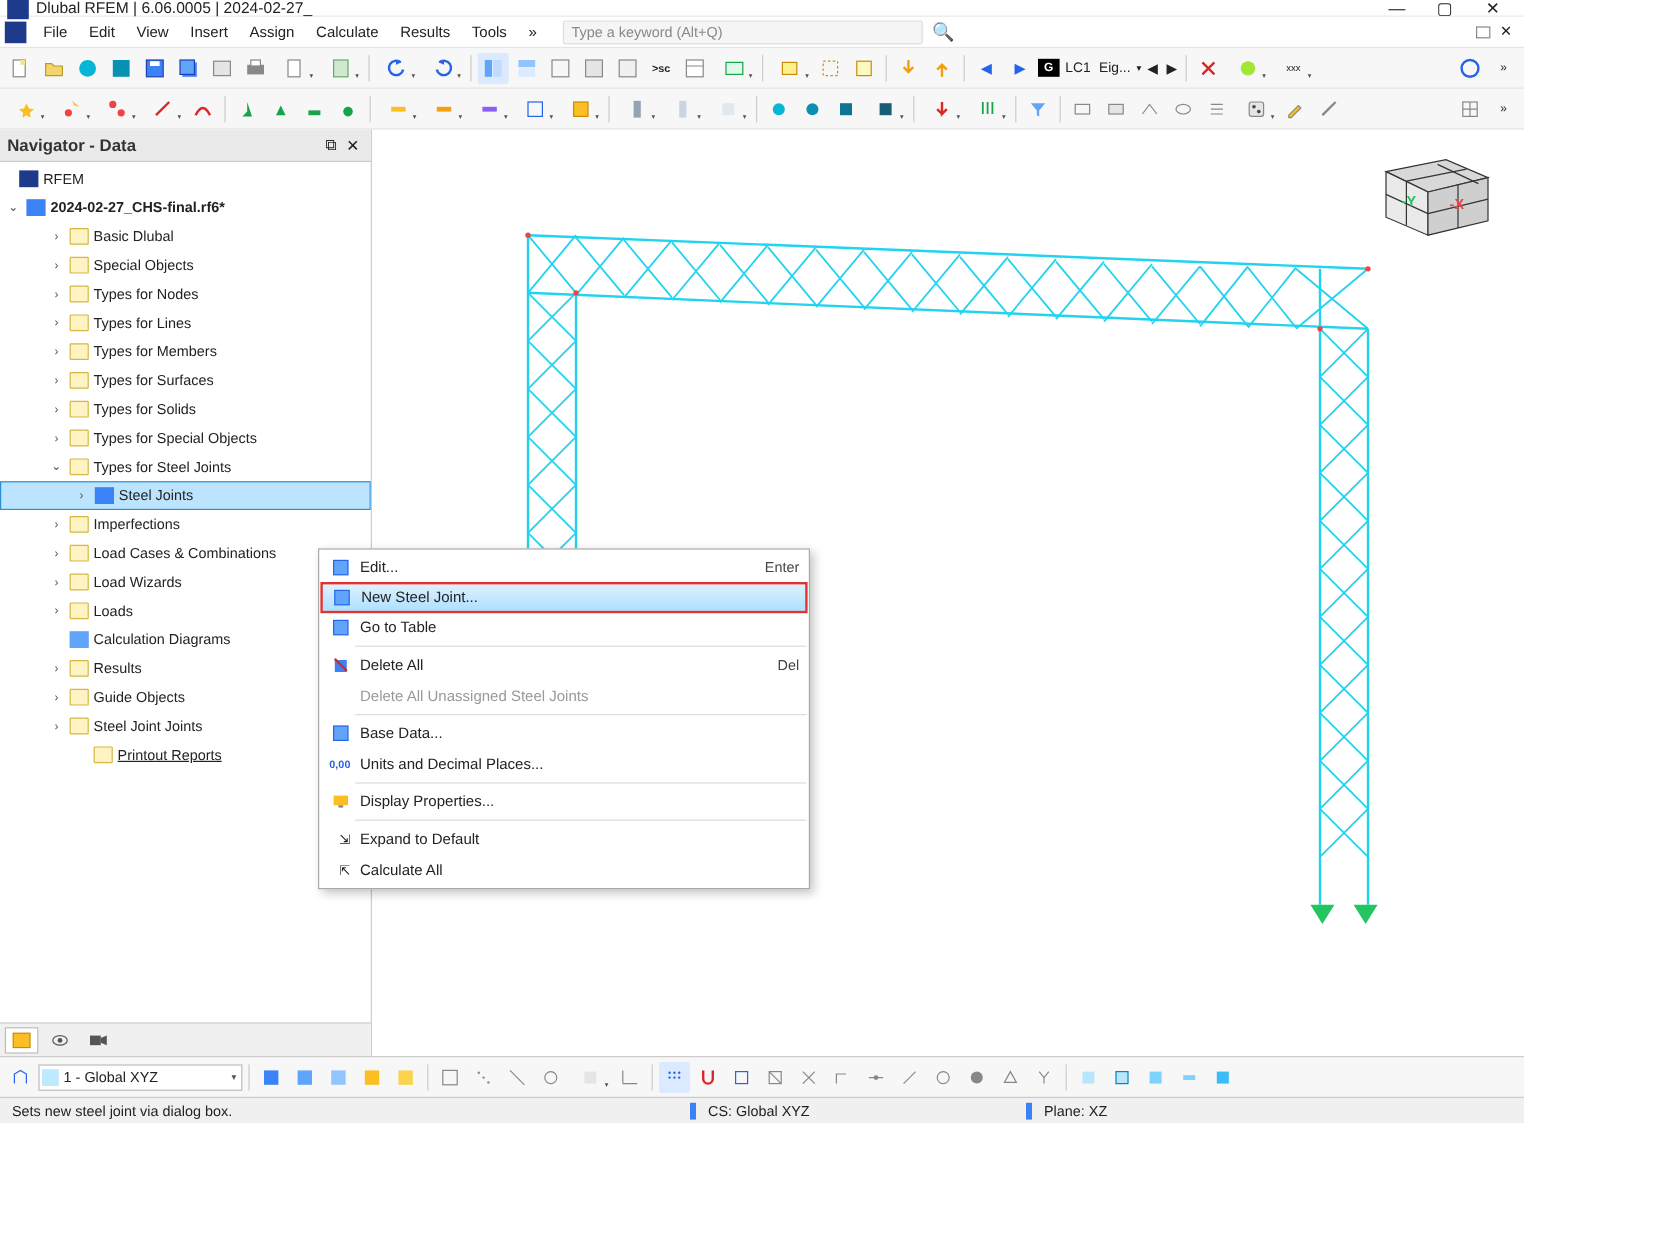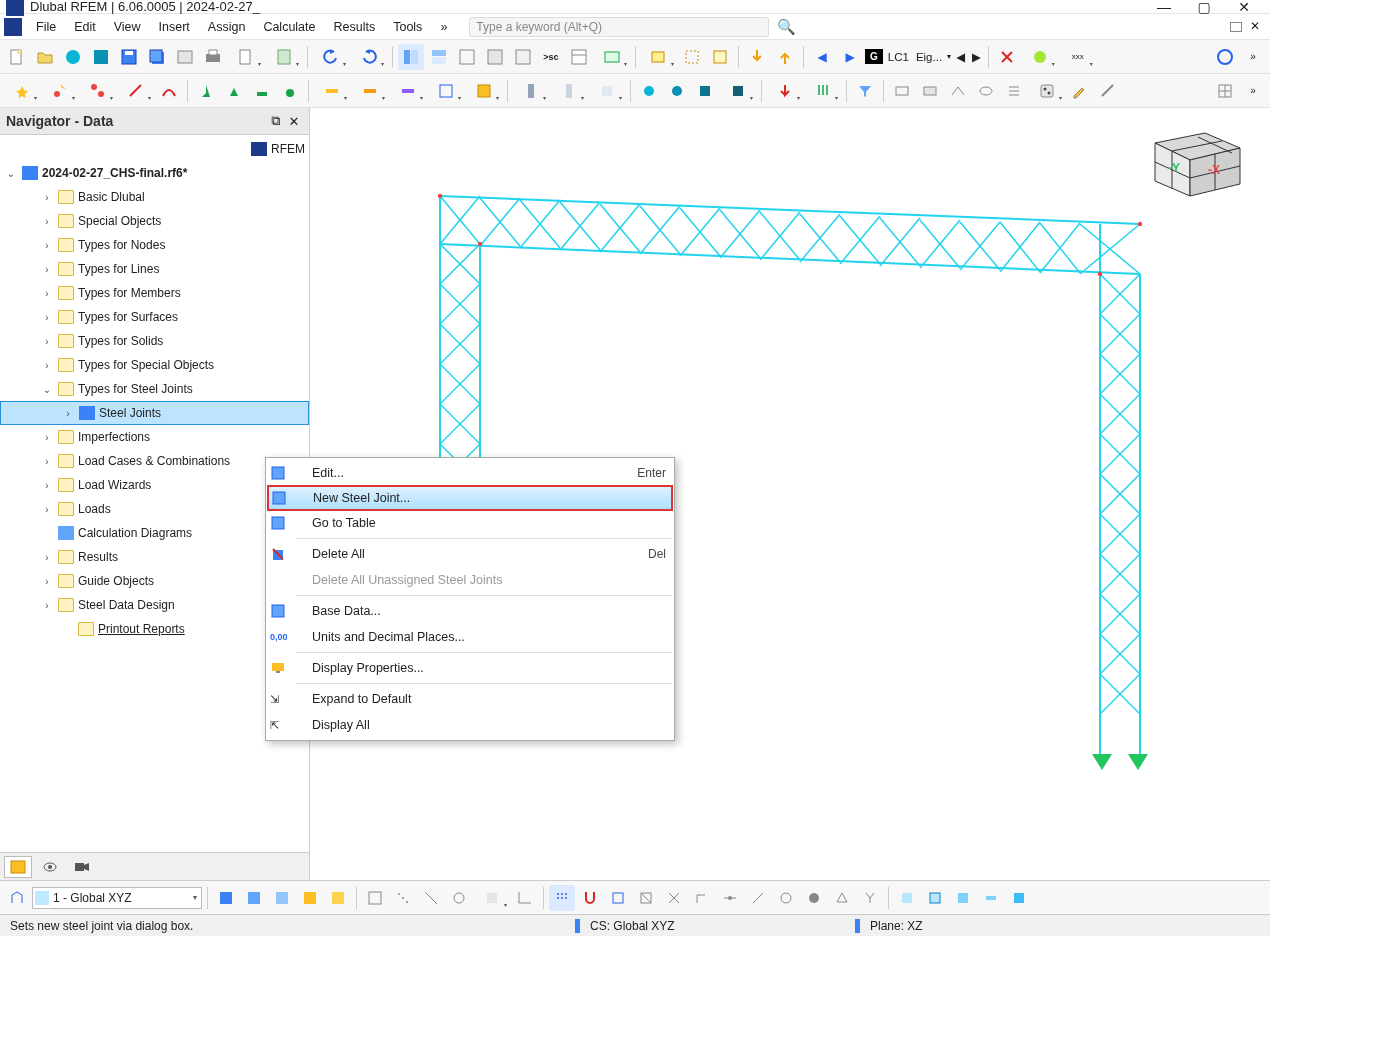--- a/index.html
+++ b/index.html
@@ -53,21 +53,21 @@
   .nav-tab { width: 28px; height: 22px; display: flex; align-items: center; justify-content: center; }
 
   
   .viewport { flex: 1; background: #fff; position: relative; }
   .orient-cube { position: absolute; top: 10px; right: 20px; width: 110px; height: 85px; }
   .model-svg { position: absolute; left: 50px; top: 6px; }
 
   
   .ctxmenu { position: absolute; left: 265px; top: 457px; width: 410px; background: #fff; border: 1px solid #aaa; box-shadow: 3px 3px 8px rgba(0,0,0,.25); z-index: 50; padding: 2px; }
   .ctx-row { display: flex; align-items: center; height: 26px; padding: 0 6px 0 2px; font-size: 12.5px; }
-  .ctx-row .cicon { width: 22px; height: 20px; margin-right: 20px; display: flex; align-items: center; justify-content: flex-start; }
+  .ctx-row .cicon { width: 22px; height: 20px; margin-right: 8px; display: flex; align-items: center; justify-content: flex-end; }
   .ctx-row .clabel { flex: 1; }
   .ctx-row .chint { color: #444; font-size: 12px; }
   .ctx-row.disabled { color: #999; }
   .ctx-row.highlight { background: linear-gradient(#dff1ff,#aee0ff); border: 2px solid #d33; margin: -1px; }
   .ctx-sep { height: 1px; background: #ddd; margin: 2px 0 2px 28px; }
 
   
   .bottombar { display: flex; align-items: center; height: 34px; padding: 0 4px; background: #f7f7f7; border-top: 1px solid #ccc; gap: 2px; overflow: hidden; }
   .cs-select { display: flex; align-items: center; gap: 4px; border: 1px solid #bbb; background: #fff; height: 22px; padding: 0 4px 0 2px; width: 170px; }
   .cs-select .swatch { width: 14px; height: 14px; background: #bfe9ff; }
@@ -464,21 +464,21 @@
 
 <div class="main">
 
   <div class="navigator">
     <div class="nav-header">
       <span class="nav-title">Navigator - Data</span>
       <span class="hbtn">⧉</span>
       <span class="hbtn">✕</span>
     </div>
     <div class="nav-tree" id="nav-tree">
-      <div class="tree-row" style="padding-left:0;justify-content:flex-end;">
+      <div class="tree-row" style="padding-left:12px;">
         <span class="node-icon appico"></span>
         <span class="label">RFEM</span>
       </div>
       <div class="tree-row bold" style="padding-left:4px;">
         <span class="expander">⌄</span>
         <span class="node-icon fileico"></span>
         <span class="label">2024-02-27_CHS-final.rf6*</span>
       </div>
 
       <div id="tree-items">
@@ -563,21 +563,21 @@
             <span class="label">Results</span>
           </div>
           <div class="tree-row" style="padding-left: 40px;">
             <span class="expander">›</span>
             <span class="node-icon folder"></span>
             <span class="label">Guide Objects</span>
           </div>
           <div class="tree-row" style="padding-left: 40px;">
             <span class="expander">›</span>
             <span class="node-icon folder"></span>
-            <span class="label">Steel Data Design</span>
+            <span class="label">Steel Joint Joints</span>
           </div>
           <div class="tree-row" style="padding-left: 60px; text-decoration: underline;">
             <span class="expander"></span>
             <span class="node-icon folder"></span>
             <span class="label">Printout Reports</span>
           </div>
         </div>
     </div>
     <div class="nav-tabs">
       <div class="nav-tab" style="background:#fff;border:1px solid #bbb;">
@@ -812,21 +812,21 @@
       <span class="cicon">
         <span style="font-size:11px;">⇲</span>
       </span>
       <span class="clabel">Expand to Default</span>
       <span class="chint"></span>
     </div>
     <div class="ctx-row">
       <span class="cicon">
         <span style="font-size:11px;">⇱</span>
       </span>
-      <span class="clabel">Display All</span>
+      <span class="clabel">Calculate All</span>
       <span class="chint"></span>
     </div>
   </div>
 
 <div class="bottombar">
   <div class="t-btn">
       <svg class="ico" viewBox="0 0 18 18">
         <path d="M4 14V6l5-3 5 3v8" stroke="#2563eb" fill="none"></path>
       </svg>
     </div>

